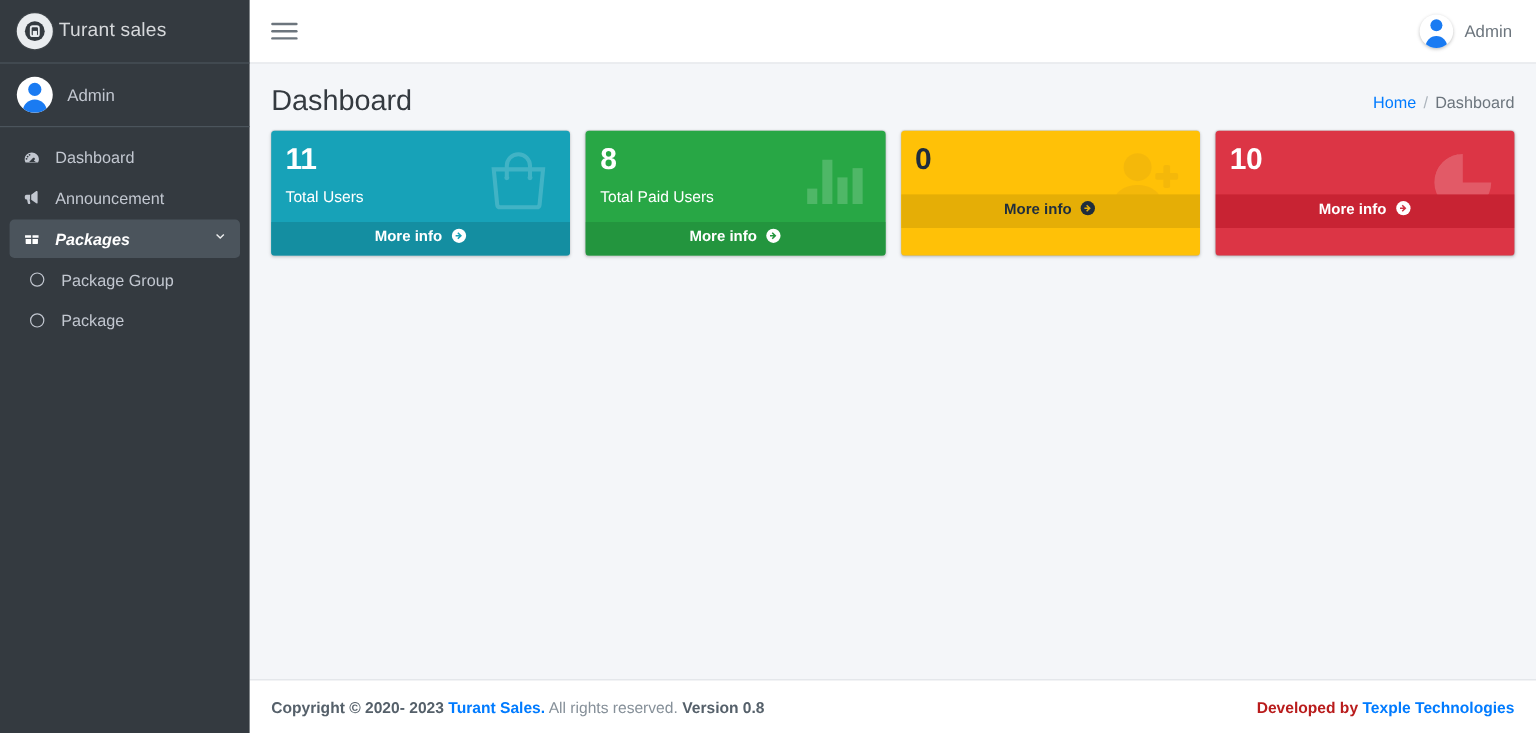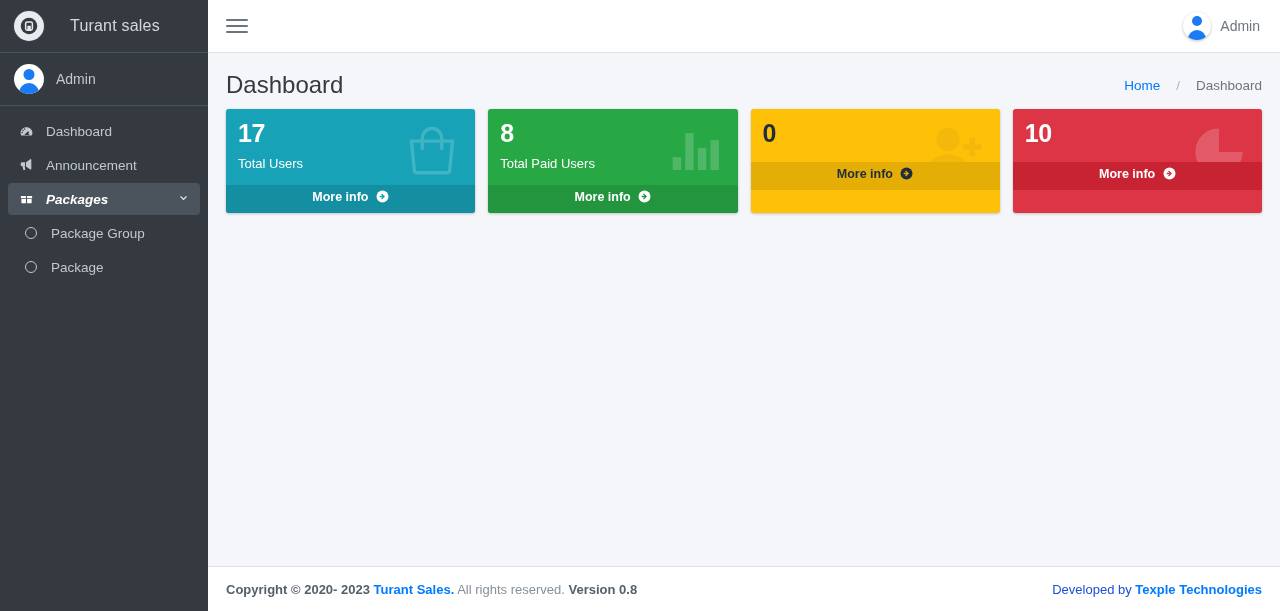--- a/index.html
+++ b/index.html
@@ -19,21 +19,21 @@
     flex: 0 0 208px;
     display: flex; flex-direction: column;
     position: relative;
     z-index: 5;
   }
   .brand {
     height: 53px;
     display: flex; align-items: center;
     padding: 0 14px;
     border-bottom: 1px solid #4b545c;
-    gap: 26px;
+    gap: 5px;
   }
   .brand-logo {
     width: 30px; height: 30px; border-radius: 50%;
     background: #e9ecef;
     display: flex; align-items: center; justify-content: center;
     flex: 0 0 30px;
     box-shadow: 0 0 0 1px rgba(255,255,255,0.05);
   }
   .brand-title {
     color: #d6d8db; font-size: 16px; letter-spacing: .2px;
@@ -114,21 +114,21 @@
   .topbar-user .avatar-circle { width: 28px; height: 28px; flex: 0 0 28px; box-shadow: 0 1px 3px rgba(0,0,0,.25); }
   .topbar-user .avatar-circle .head { top: 4px; width: 10px; height: 10px; }
   .topbar-user .avatar-circle .body { width: 18px; height: 10px; }
   .topbar-user .name { color: #6c757d; font-size: 14px; }
 
   .page-head {
     display: flex; align-items: center;
     padding: 18px 18px 10px 18px;
   }
   .page-title { font-size: 24px; color: #343a40; font-weight: 400; }
-  .breadcrumb { margin-left: auto; font-size: 13.5px; display: flex; gap: 16px; align-items: flex-start; }
+  .breadcrumb { margin-left: auto; font-size: 13.5px; display: flex; gap: 6px; align-items: flex-start; }
   .breadcrumb .crumb-link { color: #007bff; cursor: pointer; }
   .breadcrumb .sep { color: #adb5bd; }
   .breadcrumb .crumb-current { color: #6c757d; }
 
   .cards-row {
     display: flex; gap: 13px;
     padding: 0 18px;
   }
   .info-box {
     flex: 1 1 0; min-width: 0;
@@ -164,21 +164,21 @@
     background: #ffffff;
     border-top: 1px solid #dee2e6;
     height: 45px; flex: 0 0 45px;
     display: flex; align-items: center;
     padding: 0 18px;
     font-size: 13px; color: #869099;
   }
   .footer b { color: #55606a; }
   .footer a { color: #007bff; text-decoration: none; font-weight: bold; cursor: pointer; text-align: center; }
   .footer .right { margin-left: auto; }
-  .footer .right .lbl { color: #1d4ed8; font-weight: normal; margin-top: 28px; }
+  .footer .right .lbl { color: #b91c1c; font-weight: bold; margin-top: 28px; }
 </style>
 </head>
 <body>
 
 <div class="app">
 
   <aside class="sidebar" style="background: rgb(52, 58, 64);">
 
     <div class="brand">
       <span class="brand-logo">
@@ -286,21 +286,21 @@
       <div class="info-box" id="card0" style="background: rgb(23, 162, 184);">
         <span class="bgicon">
           <svg width="58" height="58" viewBox="0 0 24 24" fill="none" stroke="#ffffff" stroke-width="1.4" aria-hidden="true">
             <path d="M3.5 7.5h17l-1.2 12.2a1 1 0 0 1-1 .9H5.7a1 1 0 0 1-1-.9L3.5 7.5z"></path>
             <path d="M8 9.8V6.3a4 4 0 0 1 8 0v3.5"></path>
             <circle cx="8" cy="10.4" r="0.85" fill="#ffffff" stroke="none"></circle>
             <circle cx="16" cy="10.4" r="0.85" fill="#ffffff" stroke="none"></circle>
           </svg>
         </span>
         <div class="inner">
-          <div class="big">17</div>
+          <div class="big">11</div>
           <div class="txt">Total Users</div>
         </div>
         <a class="more" style="background: rgb(20, 142, 161);">
           <span>More info</span>
           <span class="arrow">
             <svg width="13" height="13" viewBox="0 0 24 24" fill="currentColor" aria-hidden="true">
               <circle cx="12" cy="12" r="11"></circle>
               <path d="M11 6.6l5.6 5.4L11 17.4l-1.6-1.6 2.6-2.6H6.8v-2.4h5.2L9.4 8.2z" fill="#17a2b8"></path>
             </svg>
           </span>

